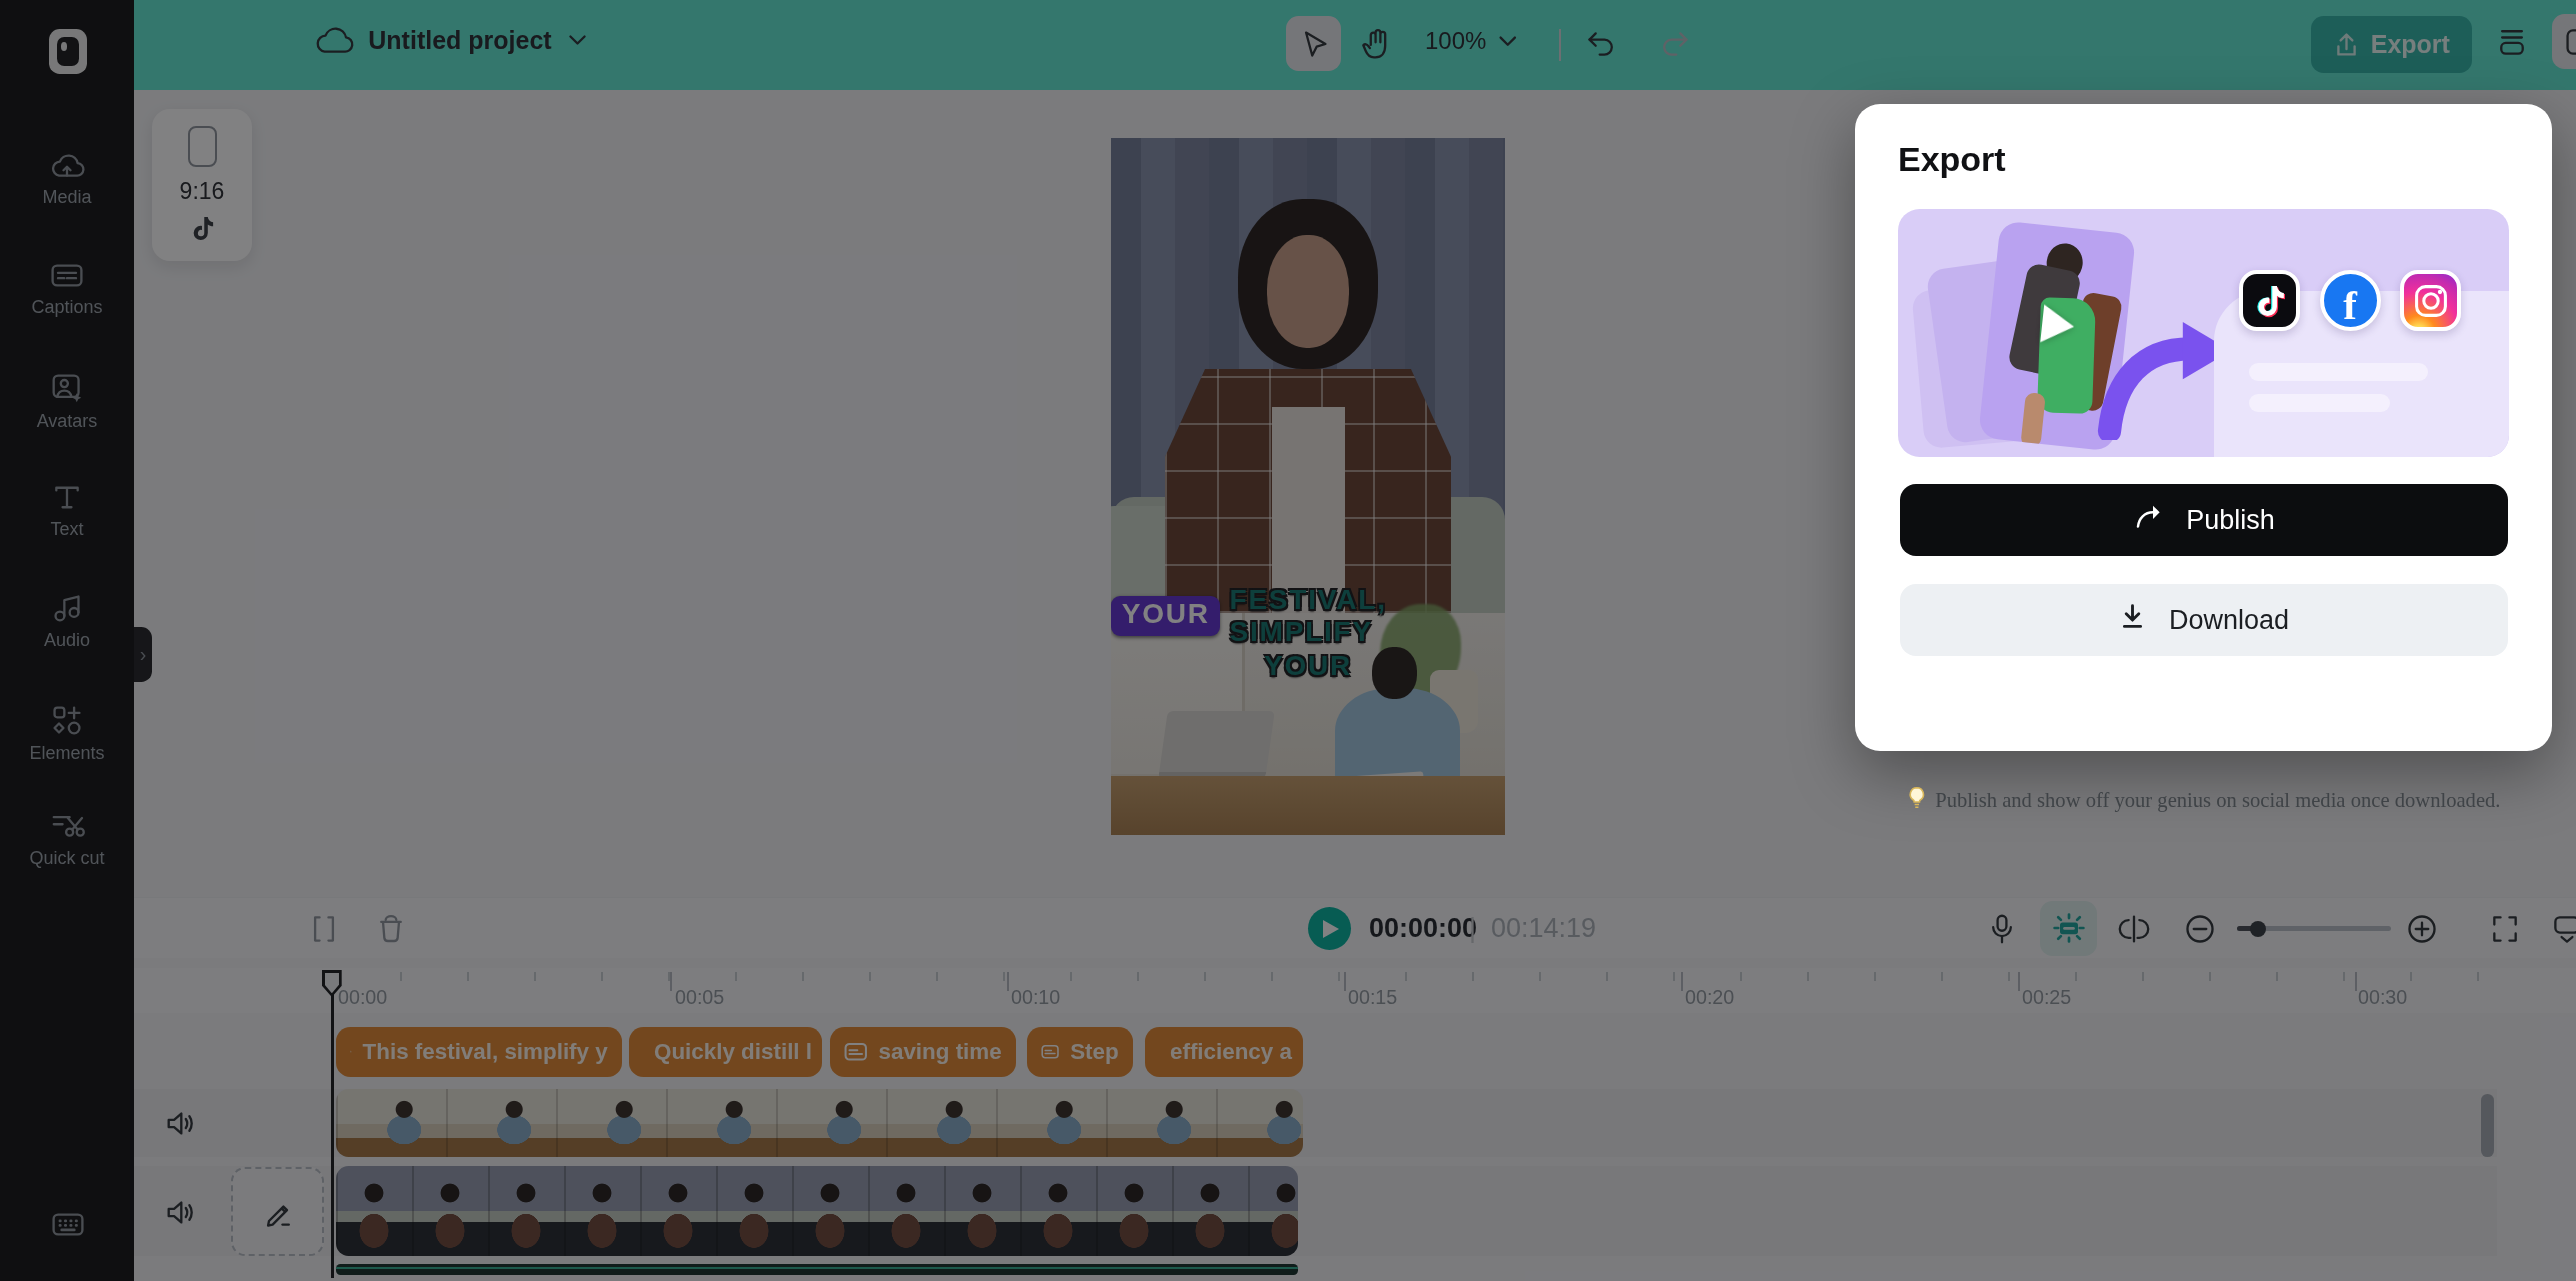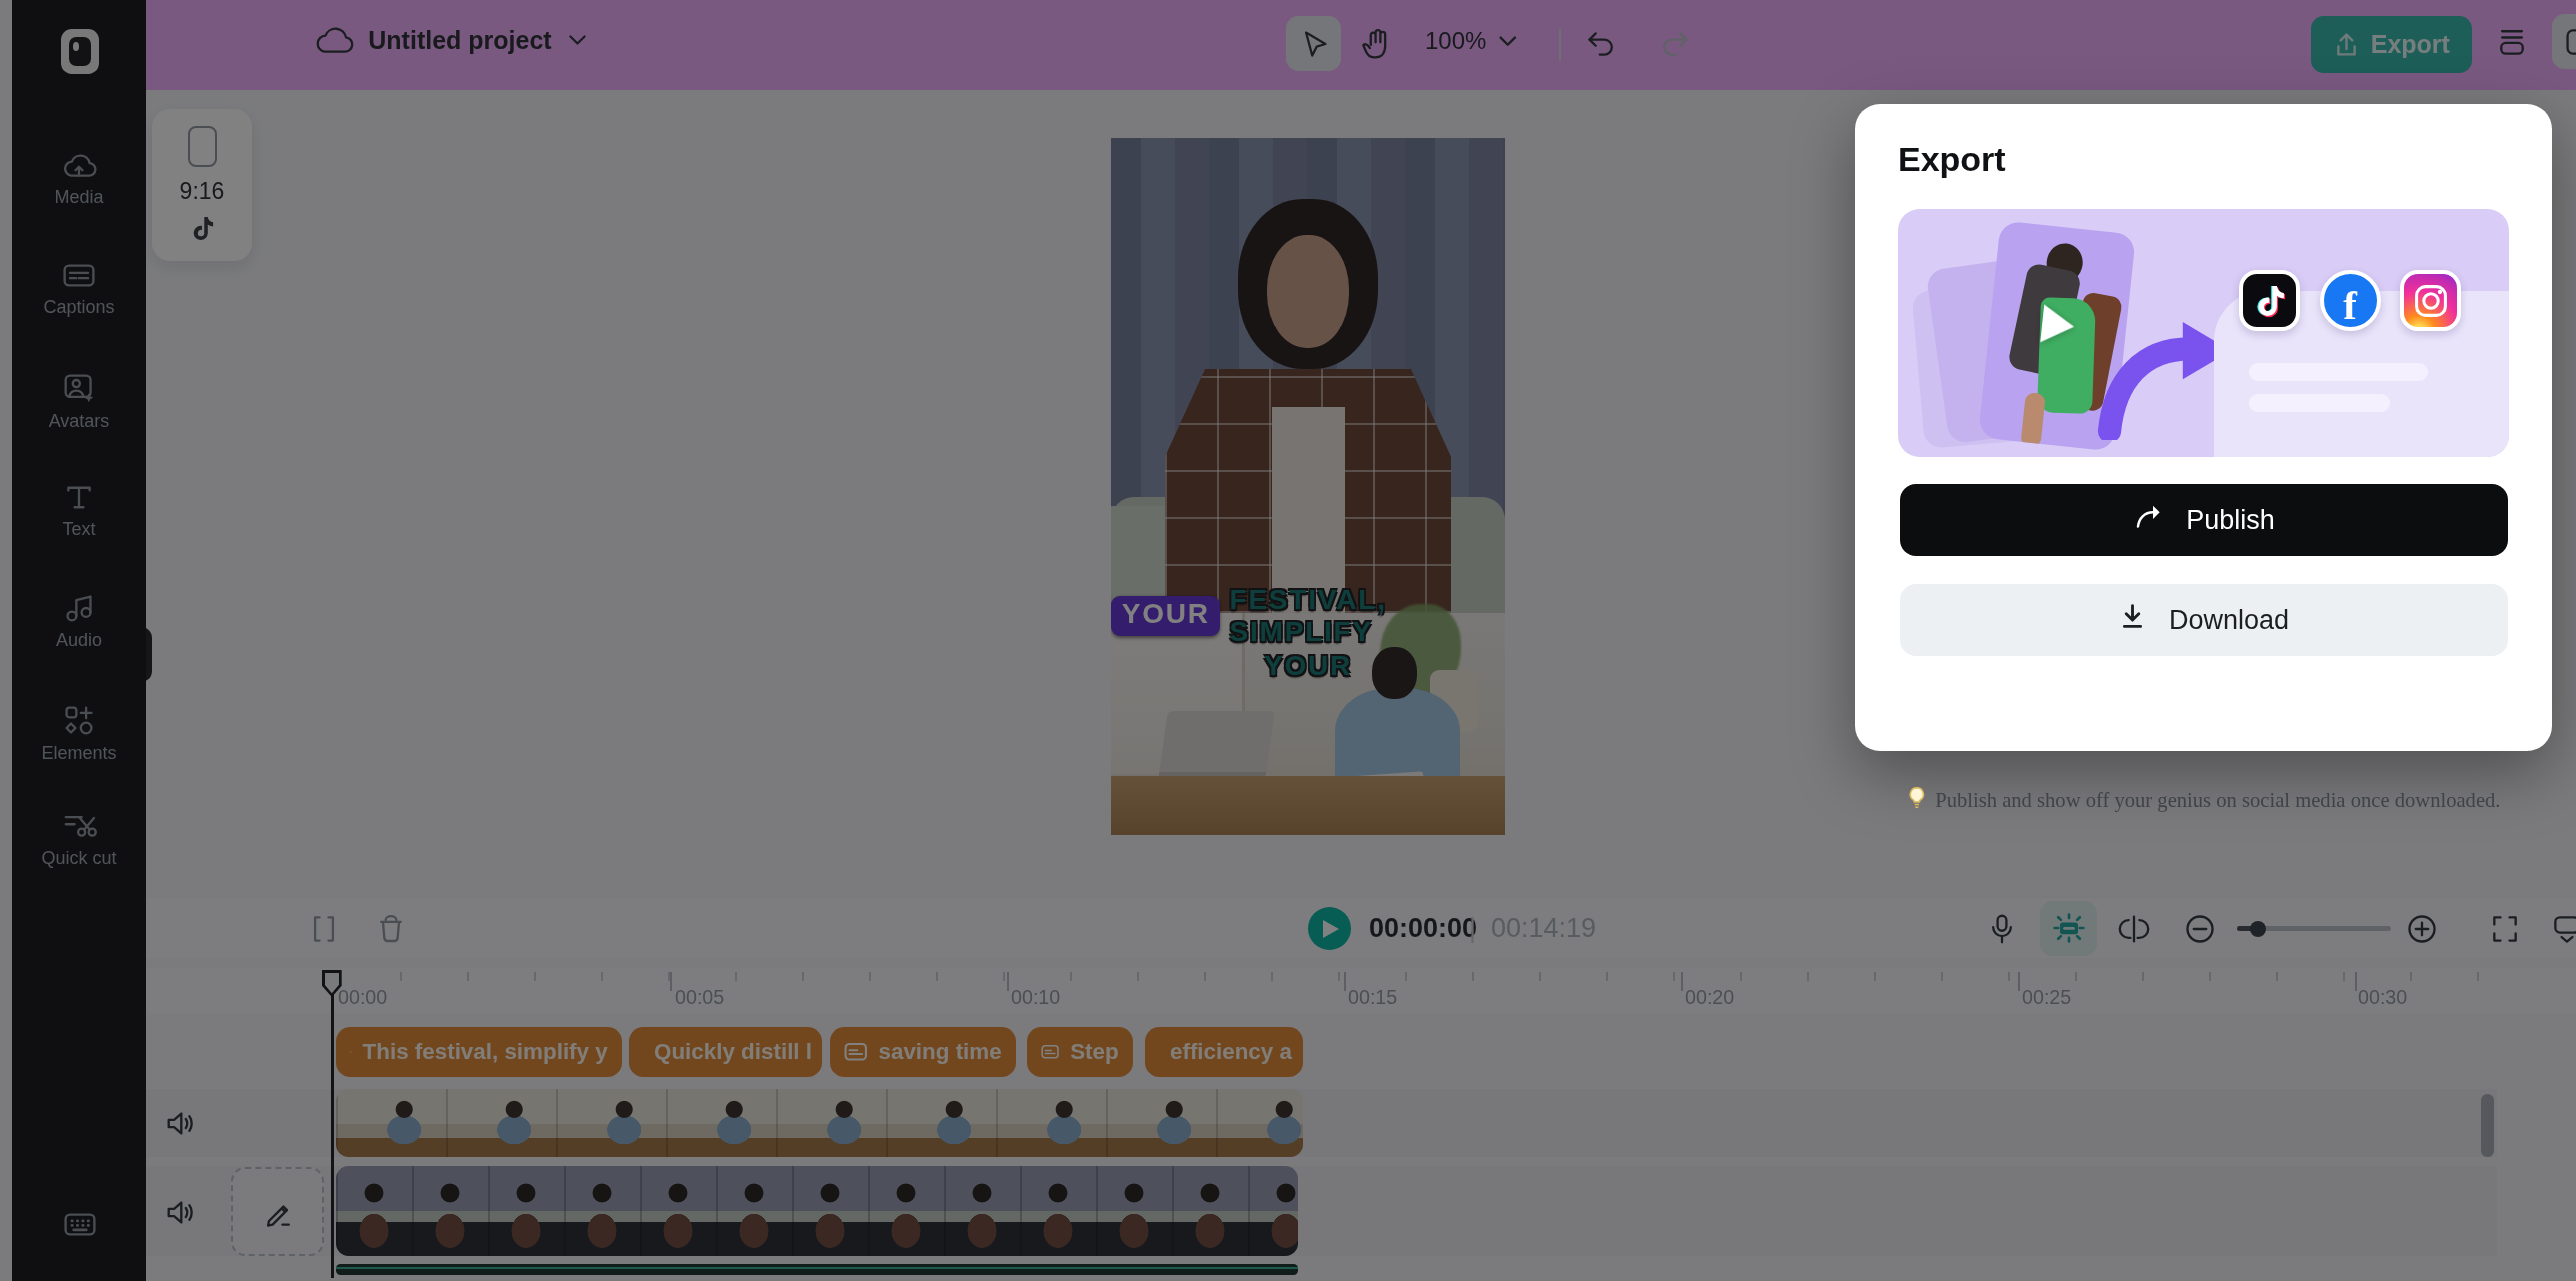--- a/index.html
+++ b/index.html
@@ -8,31 +8,31 @@
   .app { position:relative; width:2576px; height:1282px; background:#f2f3f5; overflow:hidden; }
 
   
   .abs { position:absolute; }
   svg.ic { display:block; fill:none; stroke:#2b3036; stroke-width:2.6; stroke-linecap:round; stroke-linejoin:round; }
   svg.ic.gray { stroke:#8d939b; }
   svg.ic.light { stroke:#b9bec5; }
   svg.ic.white { stroke:#ffffff; }
 
   
-  .sidebar { position:absolute; left:12px; top:0; width:134px; height:1282px; background:#111213; z-index:5; }
+  .sidebar { position:absolute; left:0; top:0; width:134px; height:1282px; background:#111213; z-index:5; }
   .logo { position:absolute; left:49px; top:29px; width:38px; height:45px; background:#ededed; border-radius:10.7px; }
   .logo .inner { position:absolute; left:8px; top:8px; width:21.5px; height:29px; background:#17181a; border-radius:7.2px; }
   .logo .dot { position:absolute; left:11.6px; top:12.5px; width:6.3px; height:9px; background:#ededed; border-radius:50%; }
   .side-item { position:absolute; left:0; width:134px; display:flex; flex-direction:column; align-items:center; gap:7.2px; color:#9aa1a9; cursor:pointer; }
   .side-item .lbl { font-size:18px; text-align:center; line-height:1.15; max-width:90px; }
   .side-kbd { position:absolute; left:50px; top:1210px; }
   .side-flyout { position:absolute; left:134px; top:627px; width:18px; height:55px; background:#202124; border-radius:0 10.7px 10.7px 0; display:flex; align-items:center; justify-content:center; color:#8d939b; font-size:19.7px; z-index:4; }
 
   
-  .topbar { position:absolute; left:134px; top:0; width:2442px; height:90px; background:#f0abfc; }
+  .topbar { position:absolute; left:134px; top:0; width:2442px; height:90px; background:#5eead4; }
   .proj { position:absolute; left:179px; top:23px; display:flex; align-items:center; gap:14.3px; }
   .proj .t { font-size:25px; font-weight:700; color:#26292e; }
   .tool-btn { position:absolute; top:16px; width:55px; height:55px; border-radius:12.5px; display:flex; align-items:center; justify-content:center; }
   .tool-btn.active { background:#e7e9ec; }
   .zoom-sel { position:absolute; left:1291px; top:27px; display:flex; align-items:center; gap:10.7px; font-size:24px; color:#26292e; font-weight:500; }
   .vdiv { position:absolute; width:1.8px; background:#d6d9dd; }
   .export-btn { position:absolute; left:2177px; top:16px; width:161px; height:57px; background:#2fb7a8; border-radius:12.5px; display:flex; align-items:center; justify-content:center; gap:10.7px; color:#eafaf7; font-size:25px; font-weight:600; }
 
   
   .ratio-card { position:absolute; left:152px; top:109px; width:100px; height:152px; background:#ffffff; border-radius:18px; box-shadow:0 5.4px 16px rgba(20,22,26,.10); display:flex; flex-direction:column; align-items:center; justify-content:center; gap:10.7px; }

